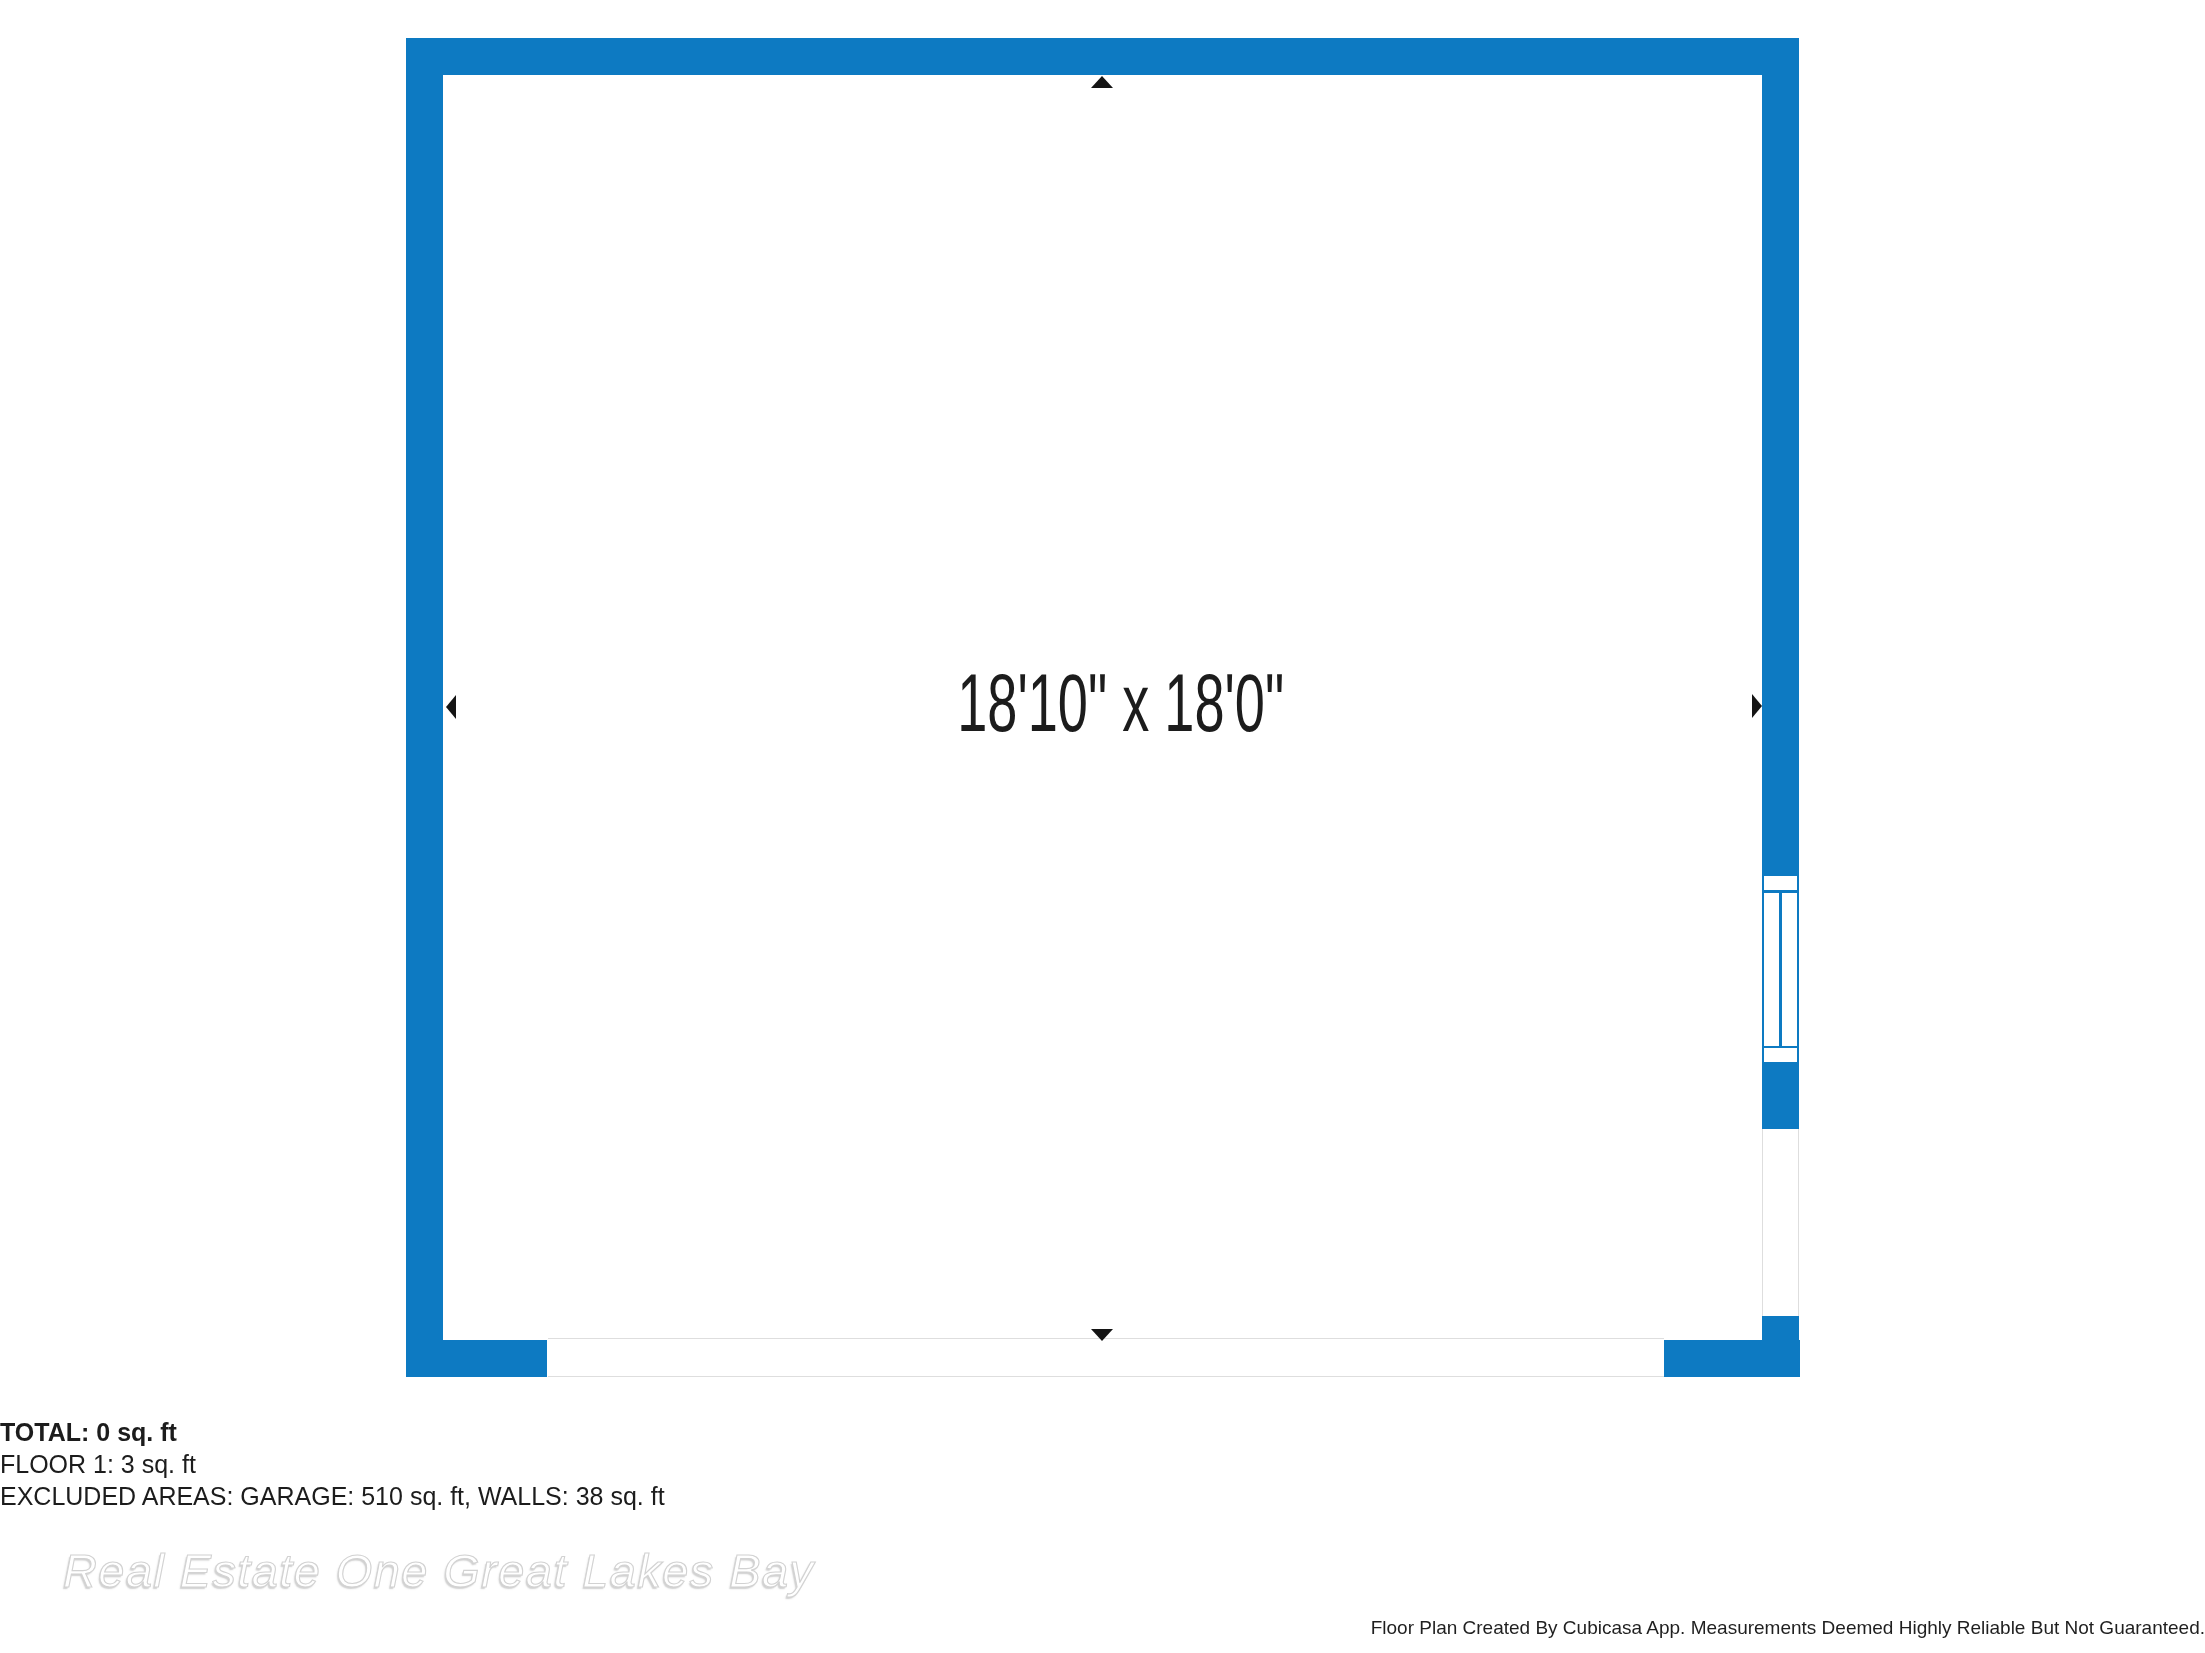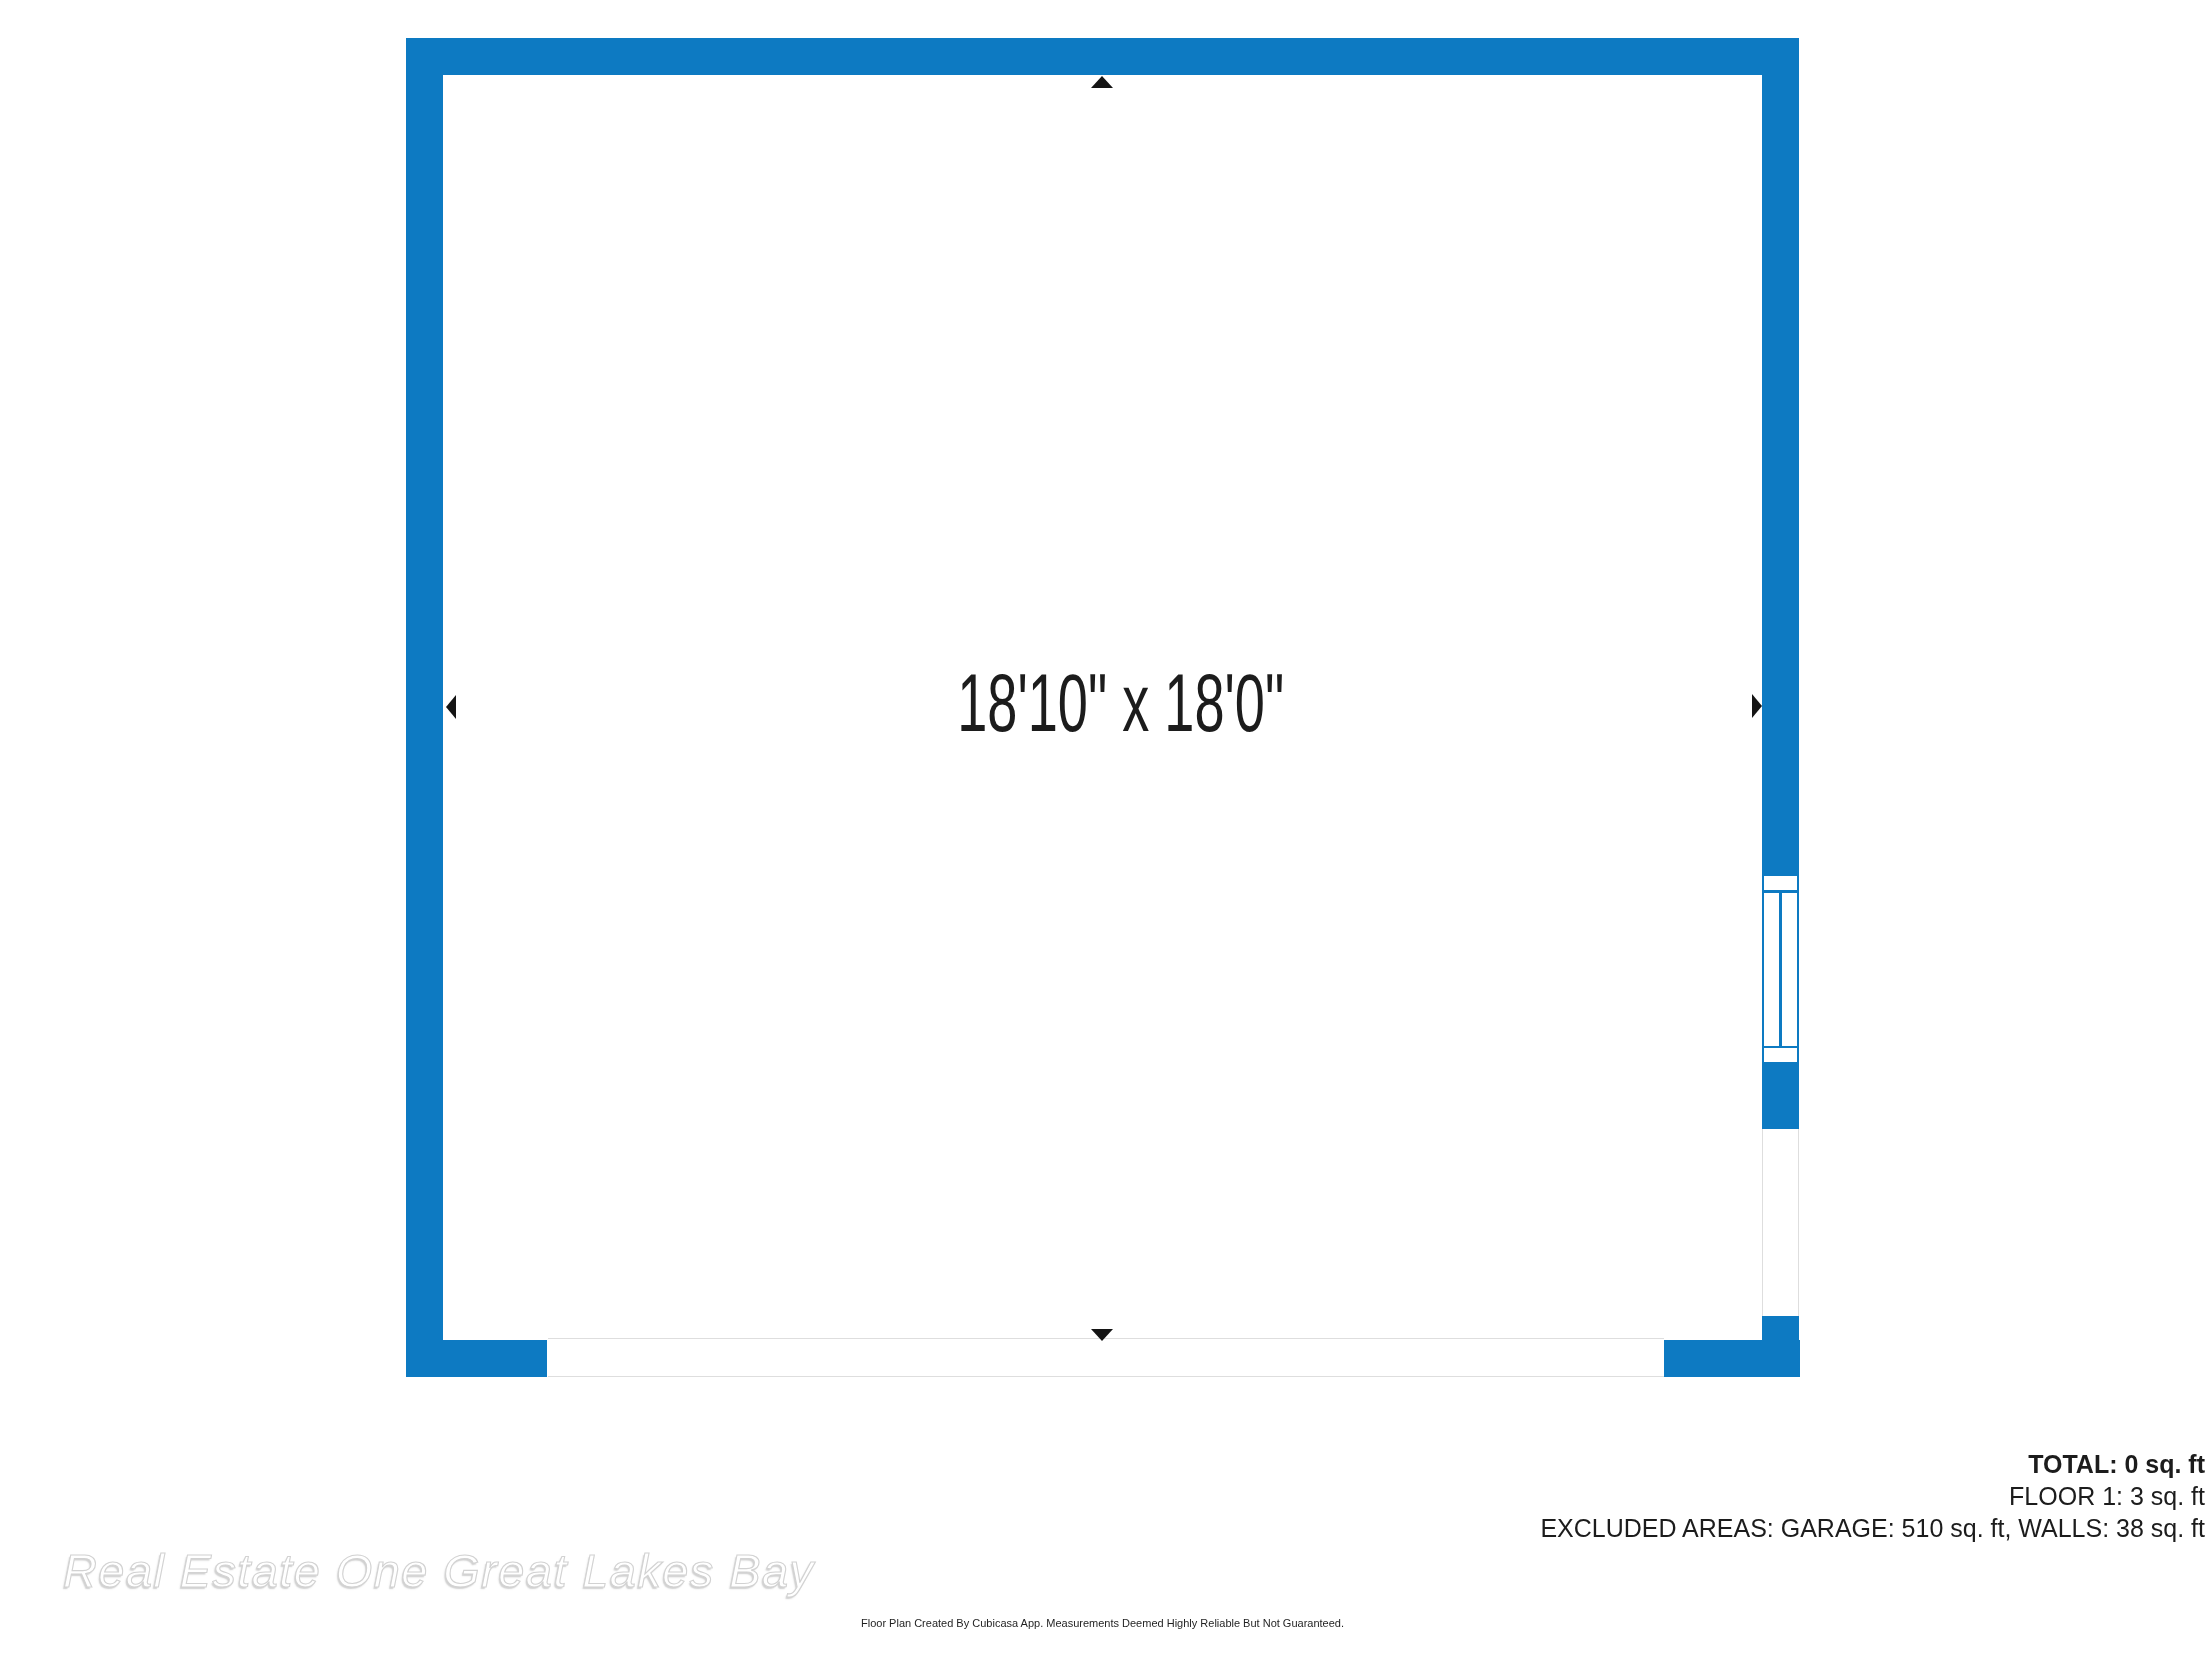--- a/index.html
+++ b/index.html
@@ -46,35 +46,35 @@
     color: var(--text-dark, #1c1c1c);
     font-size: 82px;
     line-height: 109px;
     z-index: 2;
   }
   .cond1 { display: inline-block; transform: scaleX(0.72); }
   .cond2 { display: inline-block; transform: scaleX(0.66); }
 
   .summary {
     position: absolute;
-    left: 0; top: 1448px; width: 2205px;
-    text-align: right;
+    left: 0; top: 1416px; width: 2205px;
+    text-align: left;
     color: var(--text-dark, #1c1c1c);
     font-size: 25px;
     line-height: 32px;
     z-index: 3;
   }
   .summary-total { font-weight: bold; }
 
   .disclaimer {
     position: absolute;
     left: 0; top: 1617px; width: 2205px;
-    text-align: center;
+    text-align: right;
     color: #1f1f1f;
-    font-size: 11px;
+    font-size: 19px;
     z-index: 3;
   }
 
   .watermark {
     position: absolute;
     left: 63px; top: 1543px;
     font-size: 47px;
     font-weight: normal;
     font-style: italic;
     letter-spacing: 1.4px;

